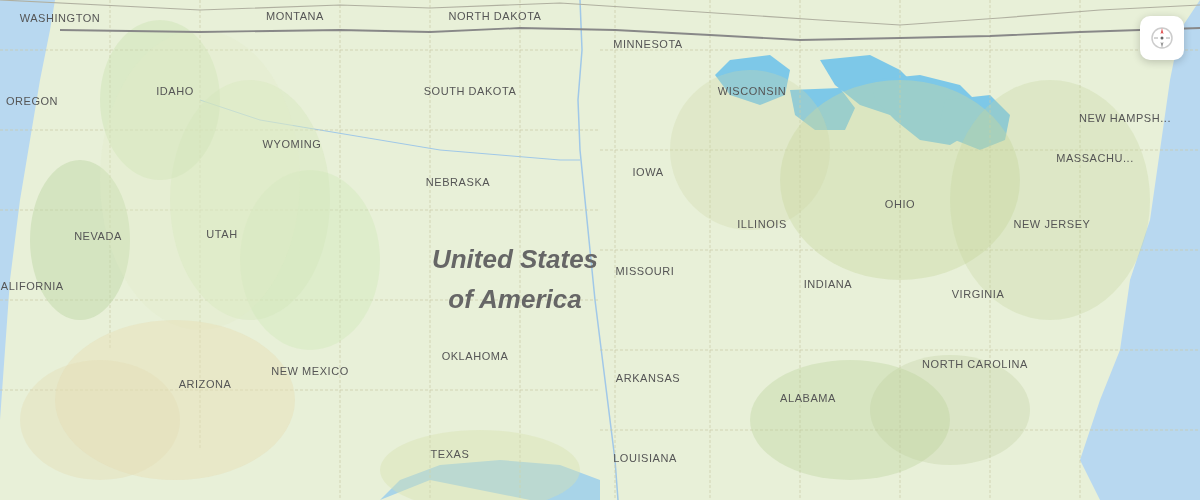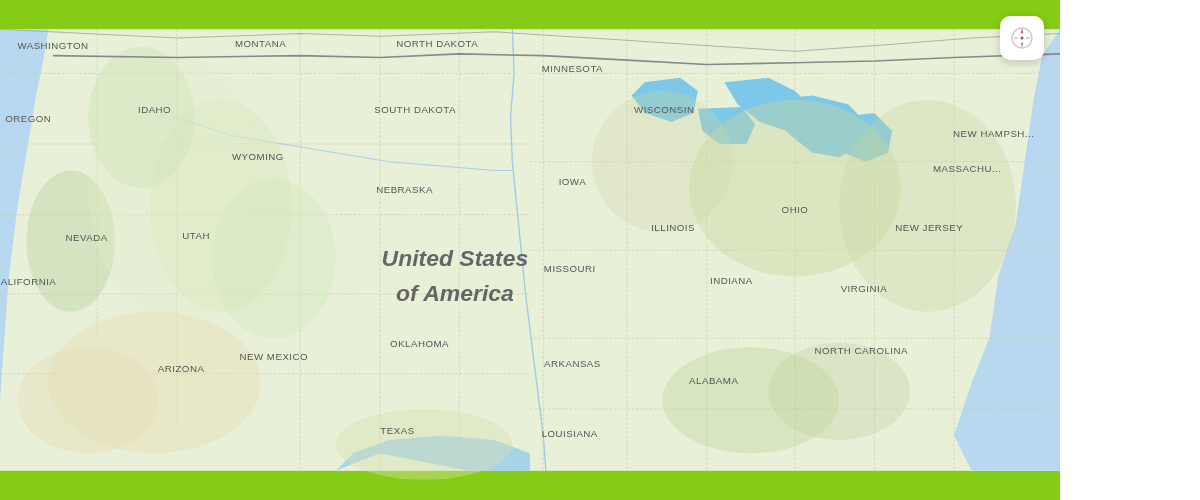--- a/index.html
+++ b/index.html
@@ -1,23 +1,23 @@
 <!DOCTYPE html>
 <html><head>
   <meta charset="utf-8">
   <style>
     * { margin: 0; padding: 0; box-sizing: border-box; }
     body { width: 1200px; height: 500px; overflow: hidden; position: relative; font-family: -apple-system, BlinkMacSystemFont, 'Helvetica Neue', Arial, sans-serif; }
 
     #map-container {
-      width: 1060px;
+      width: 1200px;
       height: 500px;
       position: relative;
       overflow: hidden;
-      background-color: #84cc16;
+      background-color: #a3a3a3;
     }
 
     
     #map-svg {
       width: 100%;
       height: 100%;
       position: absolute;
       top: 0; left: 0;
     }
 

